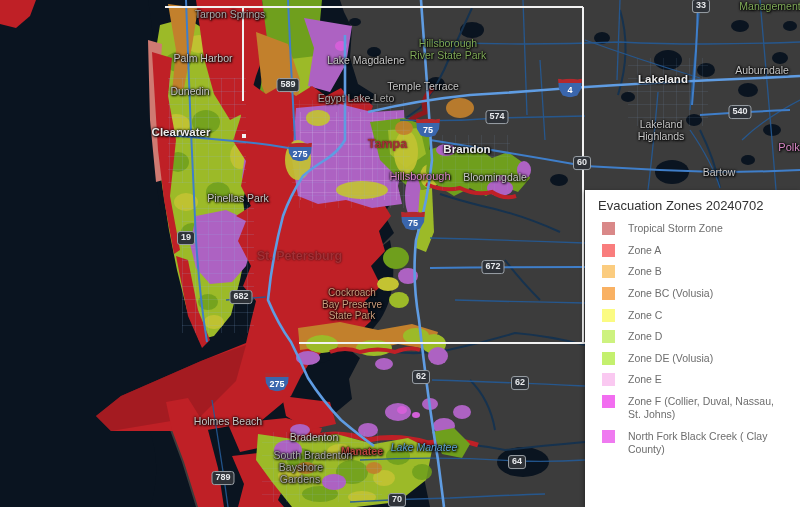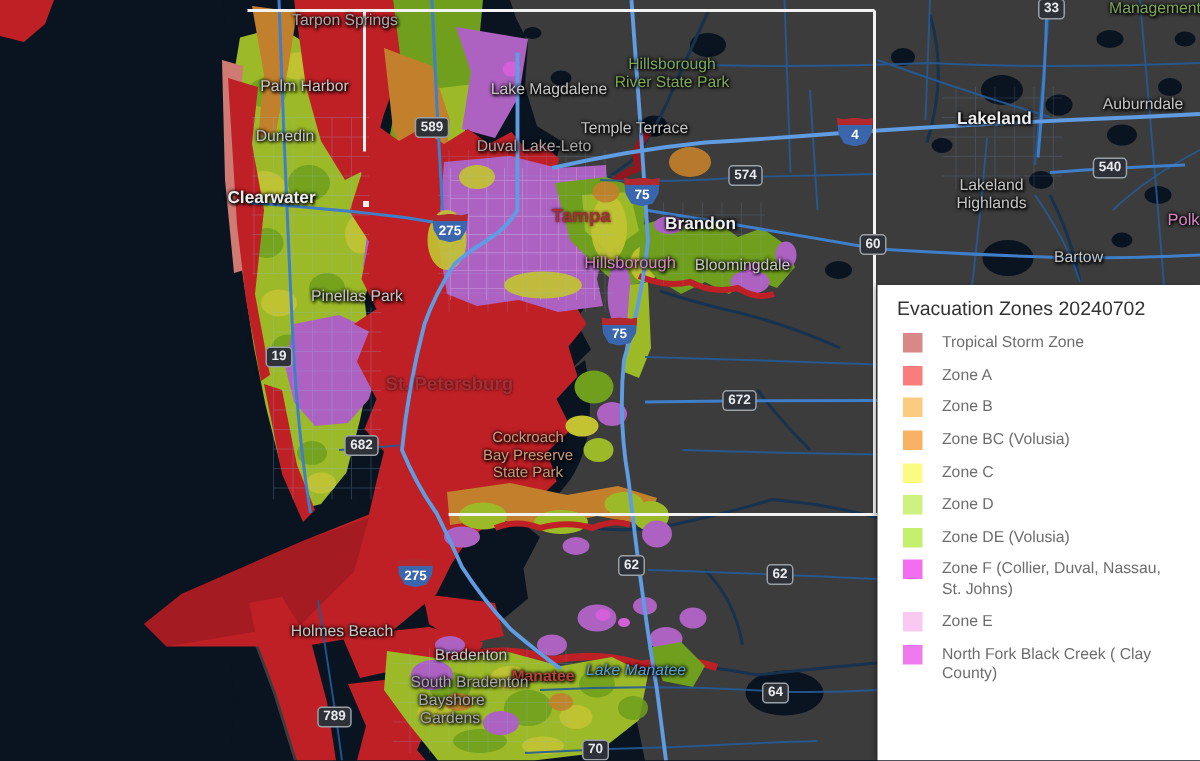--- a/index.html
+++ b/index.html
@@ -298,21 +298,21 @@
 
 
 <div class="lbl dim" style="left:230px;top:14px">Tarpon Springs</div>
 <div class="lbl" style="left:203px;top:58px">Palm Harbor</div>
 <div class="lbl" style="left:190px;top:91px">Dunedin</div>
 <div class="lbl big" style="left:181px;top:133px">Clearwater</div>
 <div class="lbl" style="left:366px;top:60px">Lake Magdalene</div>
 <div class="lbl green" style="left:448px;top:49px">Hillsborough
 River State Park</div>
 <div class="lbl" style="left:423px;top:86px">Temple Terrace</div>
-<div class="lbl dim" style="left:356px;top:98px">Duval Lake-Leto</div>
+<div class="lbl dim" style="left:356px;top:98px">Egypt Lake-Leto</div>
 <div class="lbl red-city" style="left:370px;top:144px">Tampa</div>
 <div class="lbl big" style="left:467px;top:150px">Brandon</div>
 <div class="lbl" style="left:495px;top:177px">Bloomingdale</div>
 <div class="lbl pink" style="left:420px;top:176px">Hillsborough</div>
 <div class="lbl big" style="left:663px;top:80px">Lakeland</div>
 <div class="lbl" style="left:762px;top:70px">Auburndale</div>
 <div class="lbl" style="left:661px;top:130px">Lakeland
 Highlands</div>
 <div class="lbl pink" style="left:789px;top:147px">Polk</div>
 <div class="lbl" style="left:719px;top:172px">Bartow</div>
@@ -375,25 +375,25 @@
     </div>
   <div class="li">
       <div class="sw" style="background: rgb(205, 242, 127);"></div>
       <span>Zone D</span>
     </div>
   <div class="li">
       <div class="sw" style="background: rgb(196, 240, 110);"></div>
       <span>Zone DE (Volusia)</span>
     </div>
   <div class="li">
+      <div class="sw" style="background: rgb(250, 201, 241);"></div>
+      <span>Zone E</span>
+    </div>
+  <div class="li">
       <div class="sw" style="background: rgb(242, 109, 240);"></div>
       <span>Zone F (Collier, Duval, Nassau, St. Johns)</span>
     </div>
   <div class="li">
-      <div class="sw" style="background: rgb(250, 201, 241);"></div>
-      <span>Zone E</span>
-    </div>
-  <div class="li">
       <div class="sw" style="background: rgb(239, 122, 240);"></div>
       <span>North Fork Black Creek ( Clay County)</span>
     </div>
 
 </div>
 
 </body></html>

